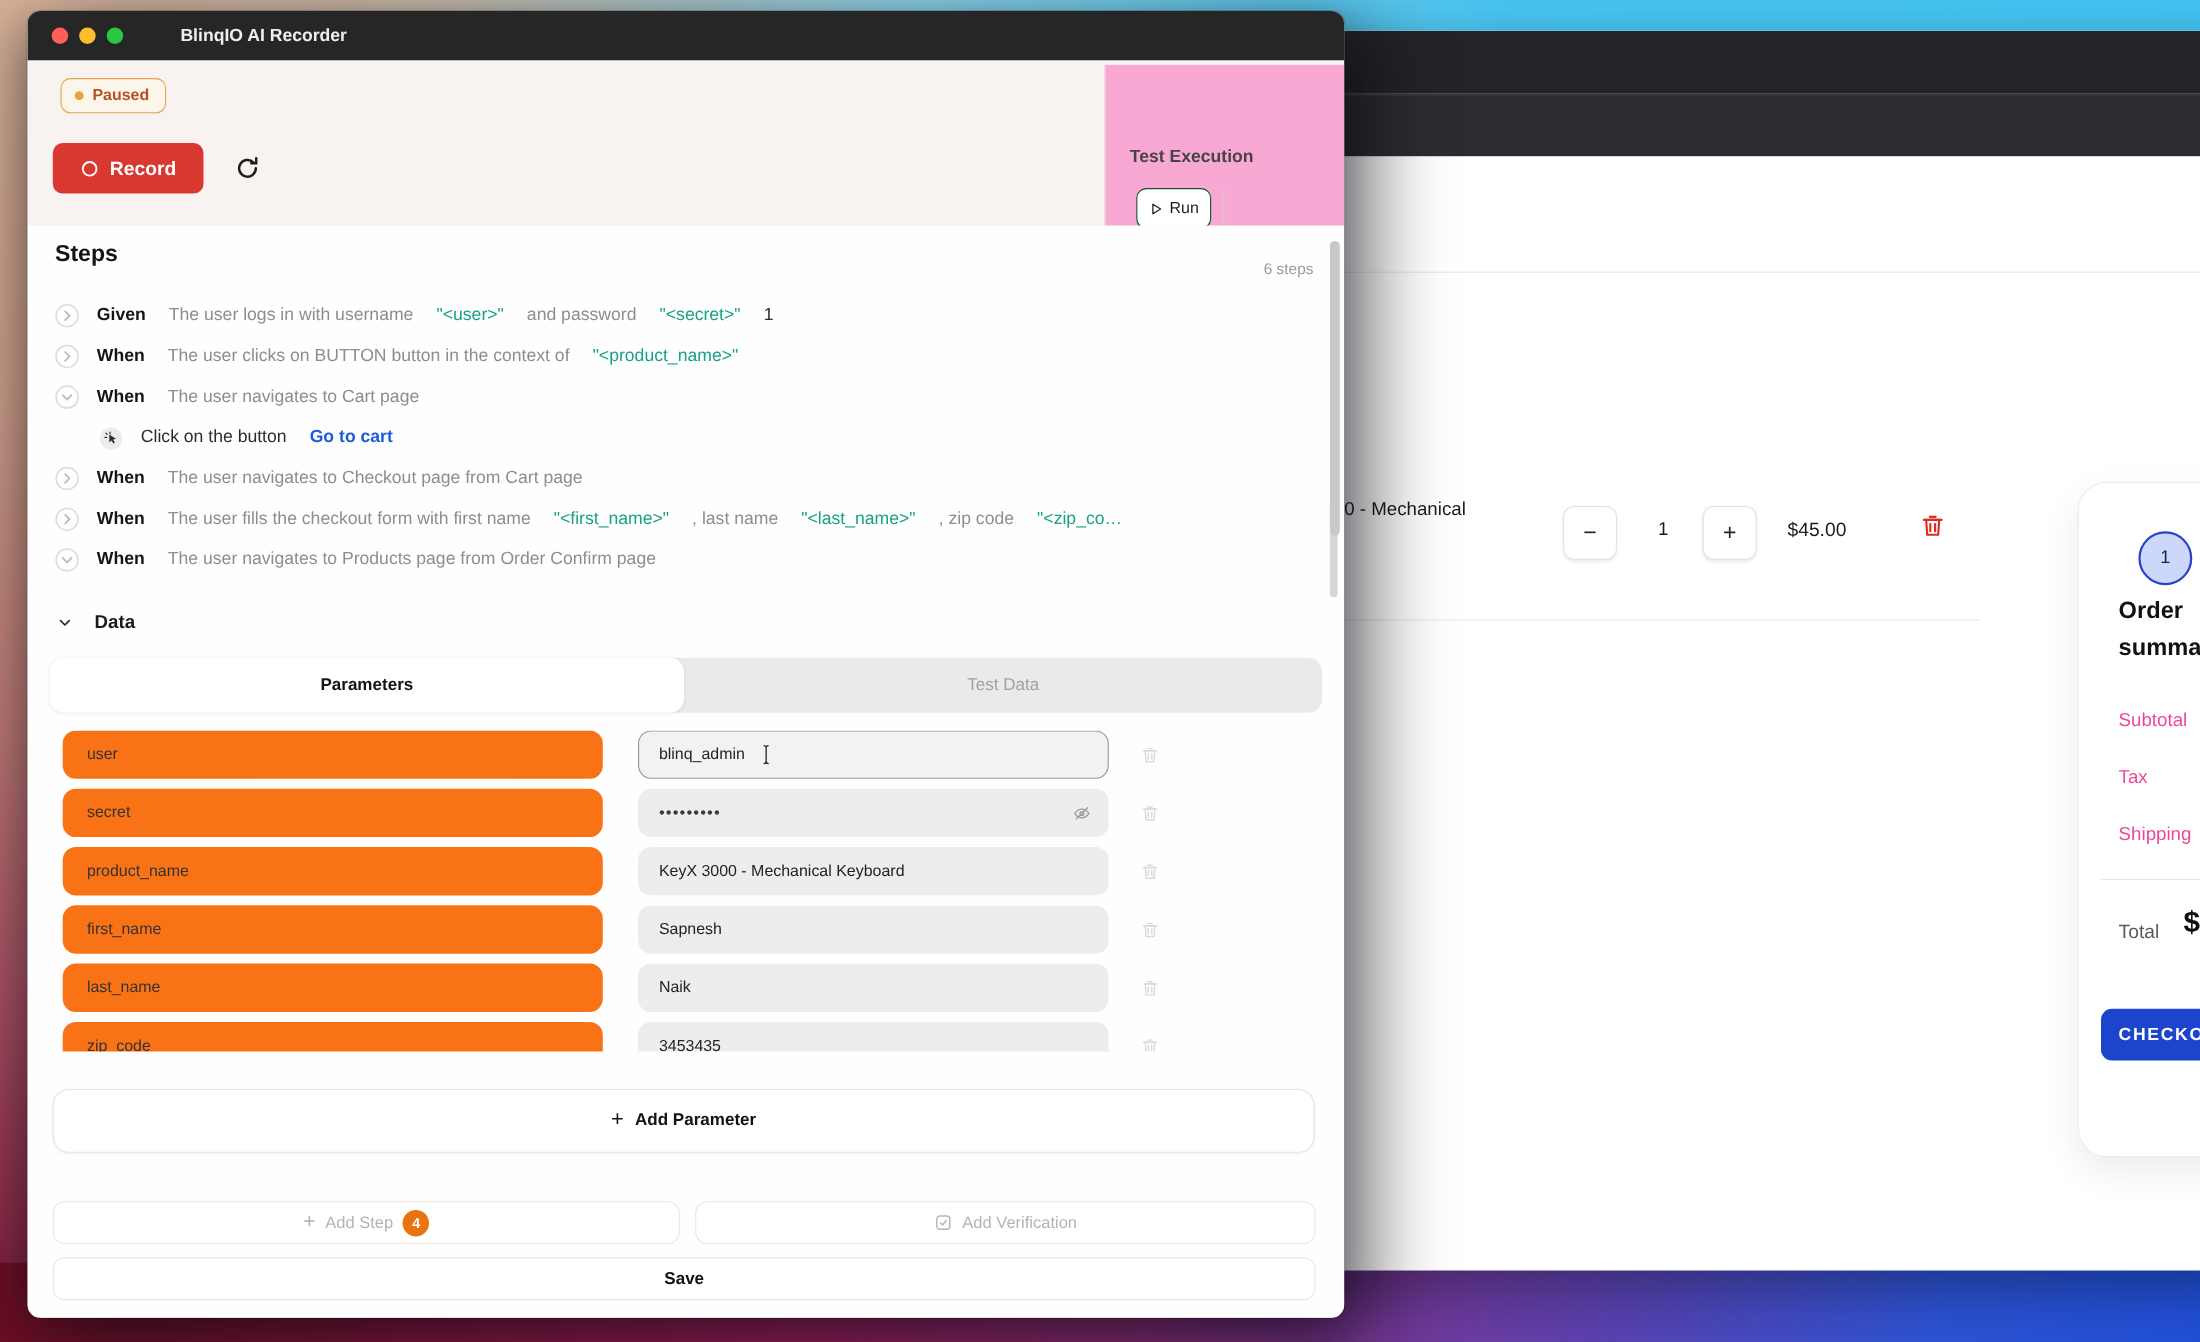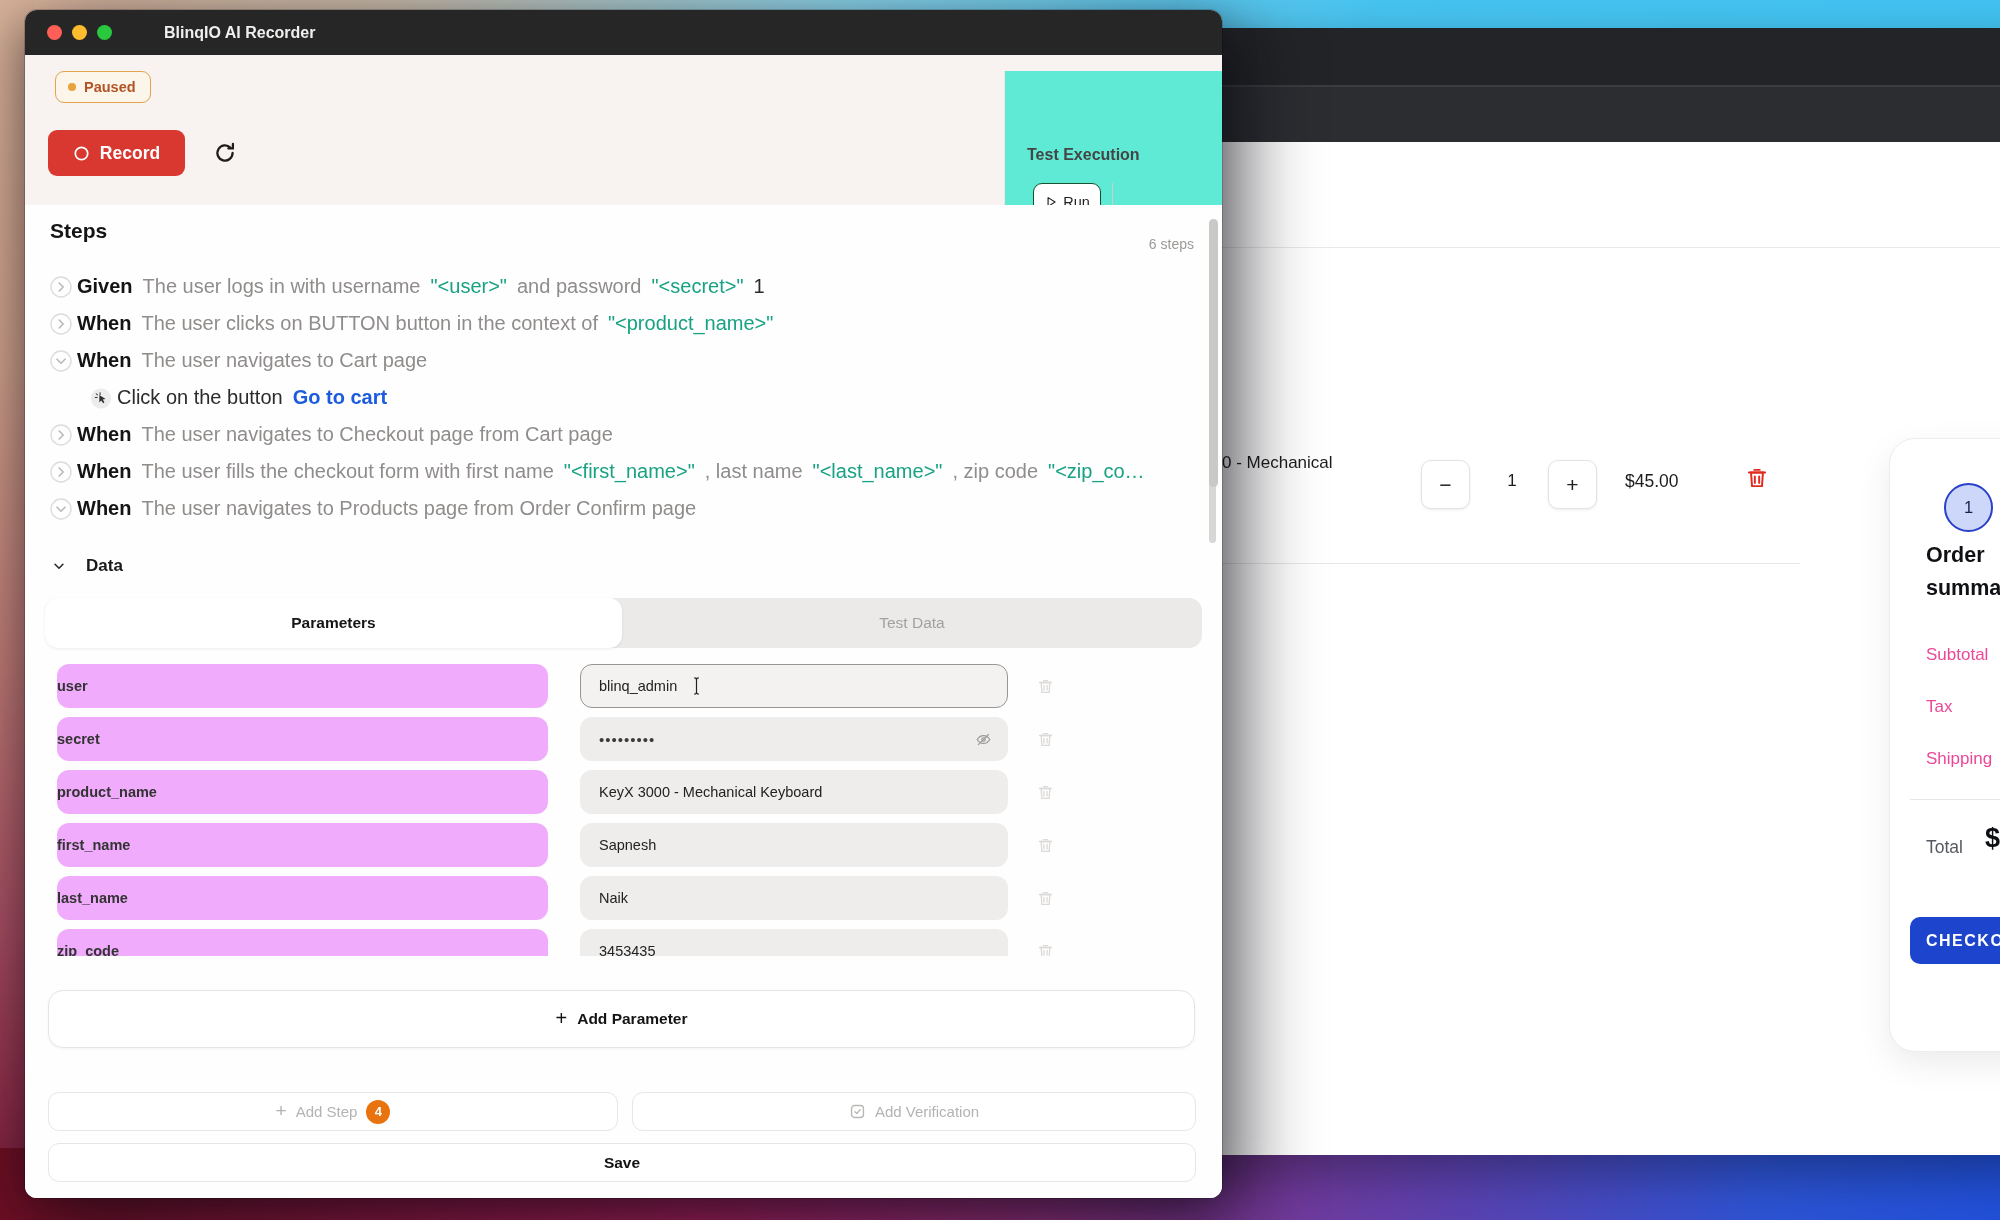--- a/index.html
+++ b/index.html
@@ -57,33 +57,33 @@
 
   .rec-header{position:absolute;top:45px;left:0;width:100%;height:150px;background:#f8f2f0;}
   .paused{position:absolute;left:30px;top:16px;display:inline-flex;align-items:center;gap:8px;
     border:1px solid #e2a44e;background:#fcf5e9;border-radius:9px;padding:7px 14px 7px 12px;
     color:#b35325;font-size:14.5px;font-weight:600;}
   .paused .dot{width:8px;height:8px;border-radius:50%;background:#e8a33c;}
   .record-btn{position:absolute;left:23px;top:75px;width:137px;height:46px;background:#d93831;border:none;
     border-radius:9px;color:#fff;font-weight:700;font-size:17.5px;display:flex;align-items:center;
     justify-content:center;gap:10px;font-family:inherit;}
   .refresh{position:absolute;left:186px;top:84px;width:28px;height:28px;display:flex;align-items:center;justify-content:center;}
-  .exec-zone{position:absolute;right:0;top:16px;width:217px;height:150px;background:#5eead4;border-left:1px solid #efe6e4;}
+  .exec-zone{position:absolute;right:0;top:4px;width:217px;height:150px;background:#f9a8d4;border-left:1px solid #efe6e4;}
   .exec-title{position:absolute;left:22px;top:75px;font-size:16px;font-weight:600;color:#454545;}
   .run-btn{position:absolute;left:28px;top:112px;width:68px;height:37px;background:#fff;border:1px solid #14532d;
     border-radius:9px;box-shadow:0 1px 2px rgba(0,0,0,.06);display:flex;align-items:center;justify-content:center;
     gap:5px;font-size:14.5px;color:#1e1e1e;font-family:inherit;}
   .exec-divider{position:absolute;left:107px;top:112px;width:1px;height:37px;background:#cfcdcb;}
 
   .panel-body{position:absolute;top:195px;left:0;right:0;bottom:0;background:#fffefe;}
   .steps-heading{position:absolute;left:25px;top:14px;font-size:21px;font-weight:700;color:#141414;}
   .steps-count{position:absolute;right:28px;top:31px;font-size:14px;color:#9c9a98;}
   .steps-list{position:absolute;left:0;right:14px;top:63px;}
-  .step-row{height:37px;display:flex;align-items:center;gap:5px;padding-left:25px;
-    white-space:nowrap;overflow:hidden;font-size:20px;}
+  .step-row{height:37px;display:flex;align-items:center;gap:16px;padding-left:25px;
+    white-space:nowrap;overflow:hidden;font-size:16px;}
   .step-row.indent{padding-left:65px;}
   .step-icon{display:flex;width:22px;height:22px;flex:none;}
   .seg{margin-right:5px;}
   .seg-keyword{color:#141414;font-weight:700;}
   .seg-plain{color:#8f8d8b;}
   .seg-param{color:#17a283;}
   .seg-dark{color:#2b2b2b;}
   .seg-link{color:#1b5cdf;font-weight:700;}
   .steps-scrollbar{position:absolute;right:6px;top:250px;width:7px;height:88px;border-radius:4px;background:#d9d7d5;}
 
@@ -91,22 +91,22 @@
   .data-header .lbl{font-size:17px;font-weight:700;color:#1a1a1a;}
   .tabbar{position:absolute;left:20px;top:393px;width:1157px;height:50px;background:#eceae8;border-radius:13px;}
   .tab-active{position:absolute;left:0;top:0;width:577px;height:50px;background:#fff;border-radius:13px;
     box-shadow:0 1px 3px rgba(0,0,0,.07);display:flex;align-items:center;justify-content:center;
     font-size:15.5px;font-weight:700;color:#151515;}
   .tab-inactive{position:absolute;left:577px;top:0;width:580px;height:50px;display:flex;align-items:center;
     justify-content:center;font-size:15.5px;color:#a3a19f;}
 
   .param-list{position:absolute;left:20px;top:459px;width:1157px;height:292px;overflow:hidden;}
   .param-row{display:flex;align-items:center;height:44px;margin-bottom:9px;}
-  .param-name{width:491px;height:44px;margin-left:12px;background:#f0abfc;border-radius:12px;
-    display:flex;align-items:center;box-sizing:border-box;font-size:14.5px;color:#333;font-weight:bold;}
+  .param-name{width:491px;height:44px;margin-left:12px;background:#f97316;border-radius:12px;
+    display:flex;align-items:center;padding-left:22px;box-sizing:border-box;font-size:14.5px;color:#333;}
   .param-value{position:relative;width:428px;height:44px;margin-left:32px;background:#efedeb;border-radius:12px;
     display:flex;align-items:center;padding-left:18px;box-sizing:border-box;font-size:14.5px;color:#222;
     border:1px solid transparent;}
   .param-value.focused{background:#f4f2f1;border:1.5px solid #989593;}
   .param-value .masked{font-size:15px;letter-spacing:1px;color:#3c3c3c;}
   .param-value .eye{position:absolute;right:14px;top:12px;color:#9a9a9a;}
   .param-value .ibeam{margin-left:14px;display:flex;}
   .trash{margin-left:28px;color:#dcdad8;display:flex;}
   .param-scrollbar{position:absolute;right:4px;top:14px;width:9px;height:268px;border-radius:5px;background:#cbc9c7;}
 

